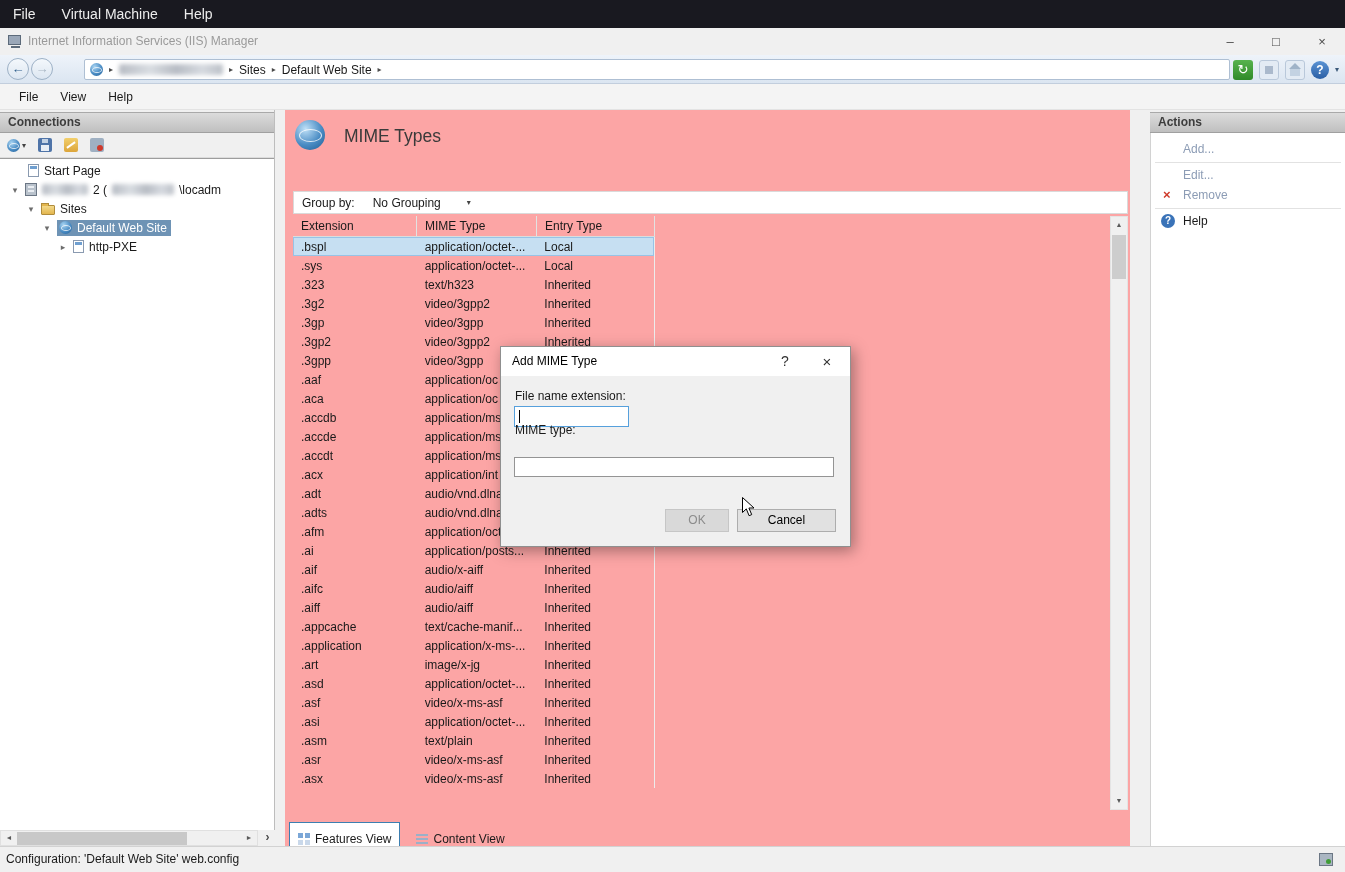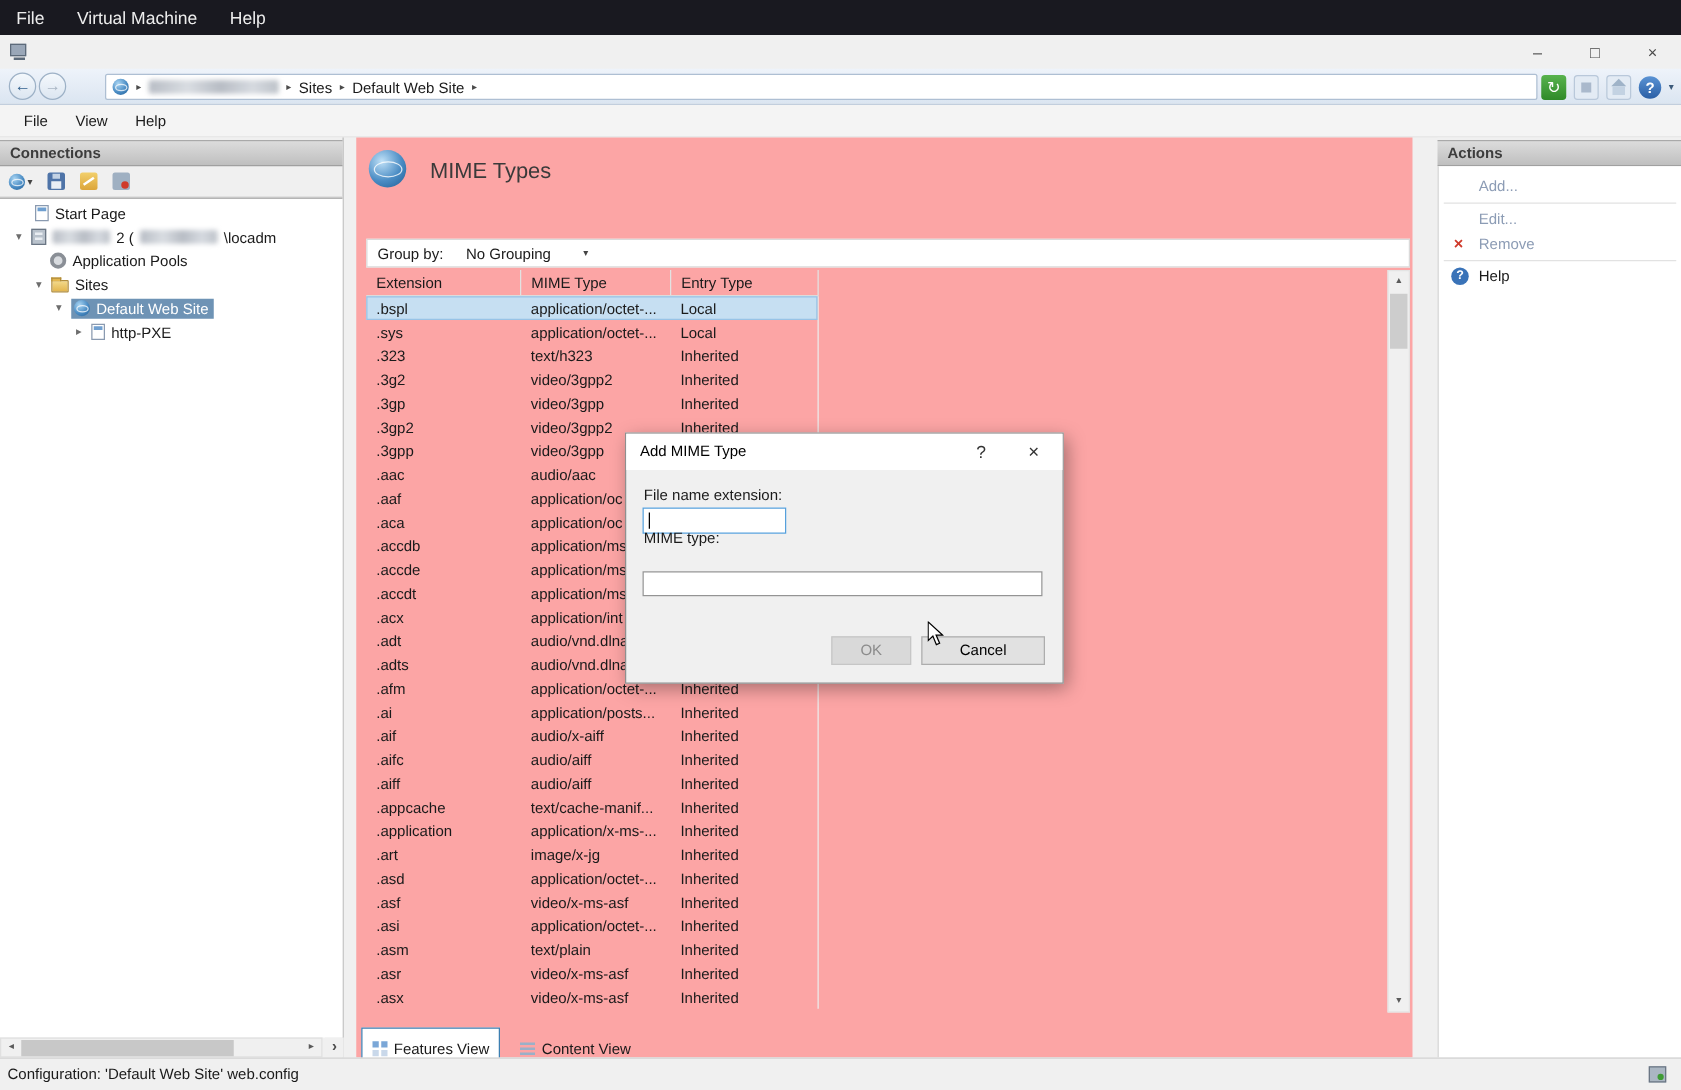--- a/index.html
+++ b/index.html
@@ -149,20 +149,21 @@
   <span class="vm-item">File</span>
   <span class="vm-item">Virtual Machine</span>
   <span class="vm-item">Help</span>
 </div>
 
 <div id="titlebar">
   <span id="app-icon">
       <span class="m"></span>
       <span class="b"></span>
     </span>
+  <span id="win-title">Internet Information Services (IIS) Manager</span>
   <span id="win-controls">
     <span class="win-btn">–</span>
     <span class="win-btn">□</span>
     <span class="win-btn">×</span>
   </span>
 </div>
 
 <div id="addressbar">
   <span class="nav-circle" id="back-button">←</span>
   <span class="nav-circle" id="forward-button">→</span>
@@ -214,24 +215,20 @@
       <span>Start Page</span>
     </div>
     <div class="tree-row" style="padding-left:10px;">
       <span class="expander">▾</span>
       <span class="icon-server"></span>
       <span class="redact" style="width:46px;"></span>
       <span>2 (</span>
       <span class="redact" style="width:62px;"></span>
       <span>\locadm</span>
     </div>
-    <div class="tree-row" style="padding-left:40px;">
-      <span class="icon-gear"></span>
-      <span>Application Pools</span>
-    </div>
     <div class="tree-row" style="padding-left:26px;">
       <span class="expander">▾</span>
       <span class="icon-folder"></span>
       <span>Sites</span>
     </div>
     <div class="tree-row" style="padding-left:42px;">
       <span class="expander">▾</span>
       <span class="tree-sel">
         <span class="icon-globe"></span>
         <span>Default Web Site</span>
@@ -296,25 +293,20 @@
         <span class="c-ext">.3gp2</span>
         <span class="c-mime">video/3gpp2</span>
         <span class="c-entry">Inherited</span>
       </div>
       <div class="lrow">
         <span class="c-ext">.3gpp</span>
         <span class="c-mime">video/3gpp</span>
         <span class="c-entry"></span>
       </div>
       <div class="lrow">
-        <span class="c-ext">.aac</span>
-        <span class="c-mime">audio/aac</span>
-        <span class="c-entry"></span>
-      </div>
-      <div class="lrow">
         <span class="c-ext">.aaf</span>
         <span class="c-mime">application/oc</span>
         <span class="c-entry"></span>
       </div>
       <div class="lrow">
         <span class="c-ext">.aca</span>
         <span class="c-mime">application/oc</span>
         <span class="c-entry"></span>
       </div>
       <div class="lrow">

